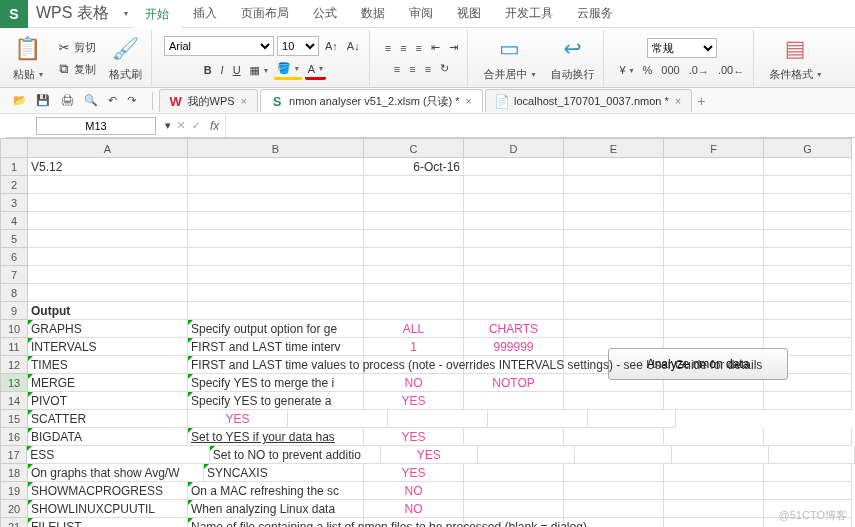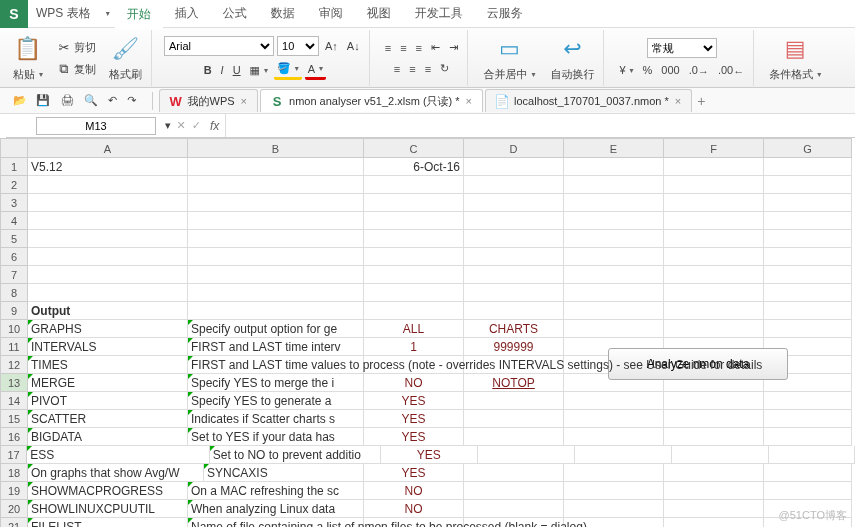--- a/index.html
+++ b/index.html
@@ -1,19 +1,19 @@
 <!DOCTYPE html>
 <html><head>
 <meta charset="utf-8">
 <style>
   * { box-sizing: border-box; margin: 0; padding: 0; font-family: "Microsoft YaHei", Arial, sans-serif; }
   body { background: #fff; font-size: 12px; color: #333; width: 855px; }
   .titlebar { display: flex; align-items: center; background: #fff; height: 28px; border-bottom: 1px solid #ddd; }
   .logo { width: 28px; height: 28px; background: #2e8b57; color: #fff; display: flex; align-items: center; justify-content: center; font-weight: bold; font-size: 14px; }
-  .app-title { padding: 0 8px; font-size: 12px; color: #555; }
+  .app-title { padding: 0 8px; font-size: 16px; color: #555; }
   .tabbar { display: flex; align-items: center; gap: 0; }
   .tab { padding: 6px 12px; color: #555; cursor: pointer; }
   .tab.active { background: #fff; color: #2e8b57; border-top: 2px solid #2e8b57; }
   .ribbon { display: flex; align-items: flex-start; background: linear-gradient(#fdfdfd,#f1f1f1); border-bottom: 1px solid #ccc; height: 60px; padding: 2px 4px; gap: 6px; }
   .group { display: flex; flex-direction: column; align-items: center; border-right: 1px solid #ddd; padding: 2px 6px; height: 56px; justify-content: center; }
   .group-row { display: flex; align-items: center; gap: 3px; }
   .rbtn { display: flex; align-items: center; gap: 2px; padding: 2px 3px; cursor: pointer; border-radius: 2px; font-size: 11px; color: #444; }
   .ico { width: 16px; height: 16px; display: inline-flex; align-items: center; justify-content: center; font-size: 13px; }
   .big-ico { width: 32px; height: 32px; font-size: 22px; display: flex; align-items: center; justify-content: center; }
   select, input.fontsize { font-size: 11px; height: 20px; border: 1px solid #bbb; background: #fff; }
@@ -28,38 +28,39 @@
   .gutter-corner { width: 28px; height: 20px; background: #eee; border: 1px solid #ccc; }
   .colheads { display: flex; }
   .colhead { height: 20px; background: #eee; border: 1px solid #ccc; border-left: none; text-align: center; font-size: 11px; color: #555; line-height: 20px; }
   .rows { display: flex; flex-direction: column; }
   .row { display: flex; height: 18px; }
   .rowhead { width: 28px; background: #eee; border: 1px solid #ccc; border-top: none; text-align: center; font-size: 11px; color: #555; line-height: 18px; }
   .rowhead.sel { background: #d4e8d4; }
   .cell { border-right: 1px solid #ddd; border-bottom: 1px solid #ddd; padding: 0 3px; font-size: 12px; font-family: Arial, sans-serif; line-height: 18px; overflow: hidden; white-space: nowrap; position: relative; }
   .cell.of { overflow: visible; z-index: 1; }
   .cell .ov { position: absolute; left: 3px; top: 0; white-space: nowrap; }
-  .blue { color: #7f1d1d; text-align: center; }
+  .blue { color: #ec4899; text-align: center; }
   .bold { font-weight: bold; }
   .grn-tri::before { content: ""; position: absolute; left: 0; top: 0; border-top: 5px solid #0a0; border-right: 5px solid transparent; }
   .analyze-btn { position: absolute; left: 608px; top: 210px; width: 180px; height: 32px; background: linear-gradient(#fefefe,#e9e9e9); border: 1px solid #aaa; border-radius: 3px; font-size: 12px; cursor: pointer; }
   .wm { position: absolute; right: 8px; bottom: 4px; color: #bbb; font-size: 11px; }
   .vstack { display:flex; flex-direction:column; }
   .dd::after { content:"▾"; font-size:8px; margin-left:2px; color:#666; }
 </style>
 </head>
 <body>
 
 <div class="titlebar">
   <div class="logo">S</div>
   <div class="app-title">WPS 表格</div>
   <span class="ico dd"></span>
   <div class="tabbar" id="menutabs">
       <div class="tab active">开始</div>
       <div class="tab">插入</div>
+      <div class="tab">页面布局</div>
       <div class="tab">公式</div>
       <div class="tab">数据</div>
       <div class="tab">审阅</div>
       <div class="tab">视图</div>
       <div class="tab">开发工具</div>
       <div class="tab">云服务</div>
     </div>
 </div>
 
 <div class="ribbon">
@@ -321,49 +322,48 @@
         <div class="cell" style="width: 100px;"></div>
         <div class="cell" style="width: 100px;"></div>
         <div class="cell" style="width: 100px;"></div>
         <div class="cell" style="width: 88px;"></div>
       </div>
       <div class="row">
         <div class="rowhead sel">13</div>
         <div class="cell grn-tri" style="width: 160px;">MERGE</div>
         <div class="cell grn-tri" style="width: 176px;">Specify YES to merge the i</div>
         <div class="cell blue" style="width: 100px;">NO</div>
-        <div class="cell blue" style="width: 100px; text-decoration: underline;">NOTOP</div>
+        <div class="cell blue" style="width: 100px;">NOTOP</div>
         <div class="cell" style="width: 100px;"></div>
         <div class="cell" style="width: 100px;"></div>
         <div class="cell" style="width: 88px;"></div>
       </div>
       <div class="row">
         <div class="rowhead">14</div>
         <div class="cell grn-tri" style="width: 160px;">PIVOT</div>
         <div class="cell grn-tri" style="width: 176px;">Specify YES to generate a</div>
         <div class="cell blue" style="width: 100px;">YES</div>
         <div class="cell" style="width: 100px;"></div>
         <div class="cell" style="width: 100px;"></div>
         <div class="cell" style="width: 100px;"></div>
         <div class="cell" style="width: 88px;"></div>
       </div>
       <div class="row">
         <div class="rowhead">15</div>
         <div class="cell grn-tri" style="width: 160px;">SCATTER</div>
-        <div class="cell grn-tri" style="width: 176px;">Indicates if Scatter charts s</div>
         <div class="cell blue" style="width: 100px;">YES</div>
         <div class="cell" style="width: 100px;"></div>
         <div class="cell" style="width: 100px;"></div>
         <div class="cell" style="width: 100px;"></div>
         <div class="cell" style="width: 88px;"></div>
       </div>
       <div class="row">
         <div class="rowhead">16</div>
         <div class="cell grn-tri" style="width: 160px;">BIGDATA</div>
-        <div class="cell grn-tri" style="width: 176px;">Set to YES if your data has</div>
+        <div class="cell grn-tri" style="width: 176px; text-decoration: underline;">Set to YES if your data has</div>
         <div class="cell blue" style="width: 100px;">YES</div>
         <div class="cell" style="width: 100px;"></div>
         <div class="cell" style="width: 100px;"></div>
         <div class="cell" style="width: 100px;"></div>
         <div class="cell" style="width: 88px;"></div>
       </div>
       <div class="row">
         <div class="rowhead">17</div>
         <div class="cell grn-tri" style="width: 188px;">ESS</div>
         <div class="cell grn-tri" style="width: 176px;">Set to NO to prevent additio</div>

